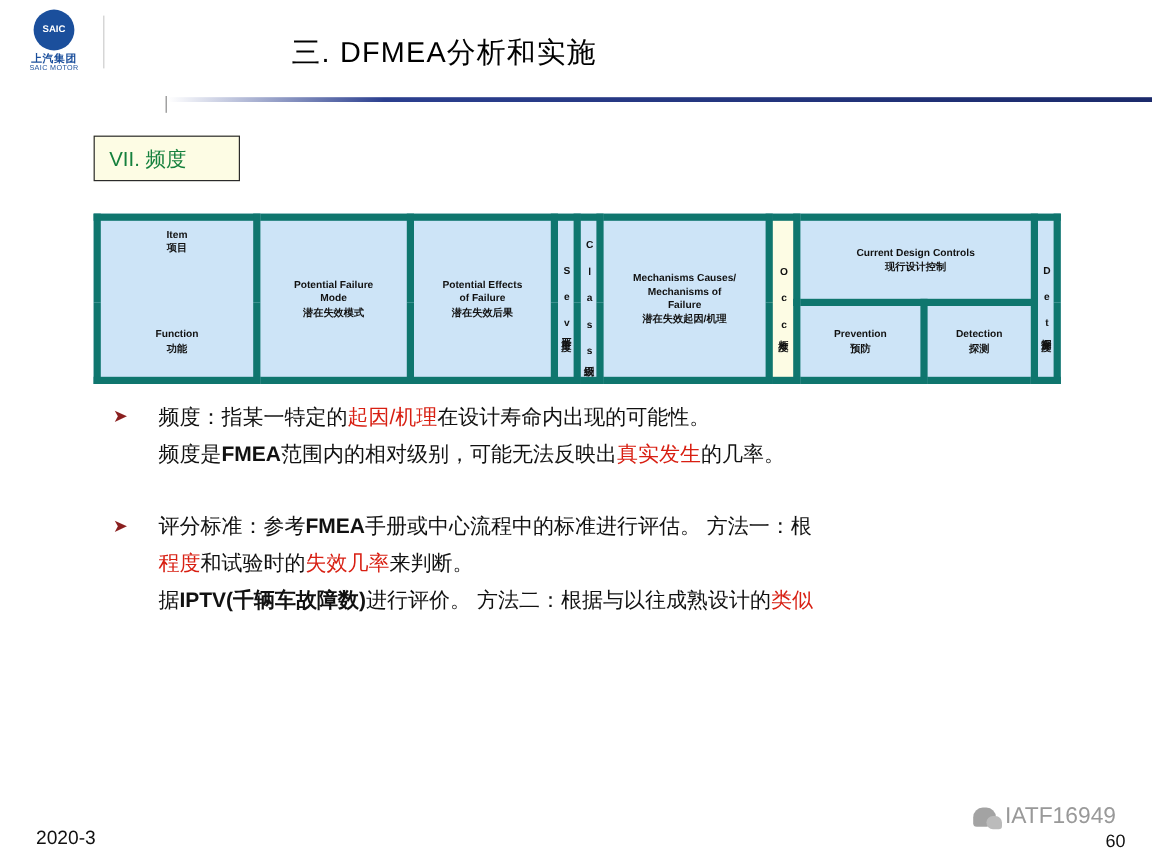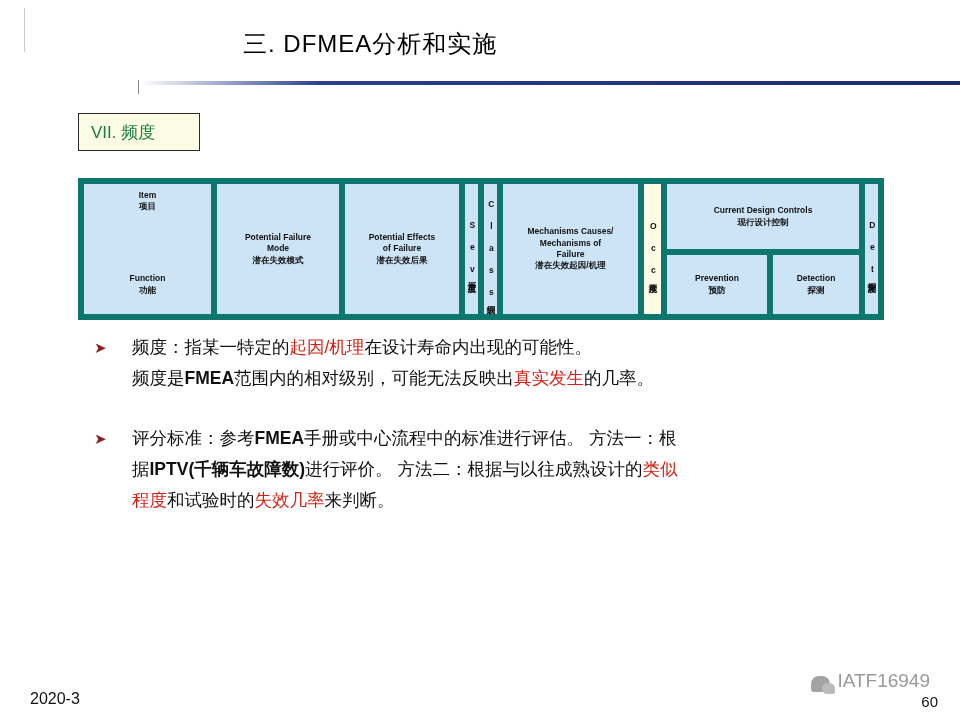--- a/index.html
+++ b/index.html
@@ -247,21 +247,21 @@
   .footer-page {
     position: absolute;
     right: 22px; bottom: 10px;
     font-size: 15px;
     color: #111111;
   }
   .wm {
     position: absolute;
     right: 30px; bottom: 28px;
     display: flex;
-    align-items: flex-end;
+    align-items: center;
     color: #8e8e8e;
     font-size: 19px;
     opacity: .9;
   }
   .wm .wxicon {
     width: 19px; height: 16px;
     border-radius: 8px 8px 8px 3px;
     background: #9a9a9a;
     margin-right: 7px;
     position: relative;
@@ -274,20 +274,25 @@
     border-radius: 6px 6px 3px 6px;
     background: #b4b4b4;
   }
 </style>
 </head>
 <body>
 
 <div class="header">
 
   <div class="logo-block">
+    <div class="logo-saic">
+      <div class="emblem">SAIC</div>
+      <div class="cn">上汽集团</div>
+      <div class="en">SAIC MOTOR</div>
+    </div>
     <div class="logo-div"></div>
   </div>
 
   <div class="slide-title">三. DFMEA分析和实施</div>
 
   <div class="rule-wrap">
     <div class="rule-tick"></div>
     <div class="rule-grad"></div>
   </div>
 </div>
@@ -386,24 +391,24 @@
     <span>频度：指某一特定的</span><span class="red">起因/机理</span><span>在设计寿命内出现的可能性。</span>
     <span class="line2">
       <span>频度是</span><span class="fmea-word">FMEA</span><span>范围内的相对级别，可能无法反映出</span><span class="red">真实发生</span><span>的几率。</span>
     </span>
   </div>
 
   <div class="bullet b2">
     <span class="arrow">➤</span>
     <span>评分标准：参考</span><span class="fmea-word">FMEA</span><span>手册或中心流程中的标准进行评估。 方法一：根</span>
     <span class="line2">
-      <span>据</span><span class="fmea-word">IPTV(千辆车故障数)</span><span>进行评价。 方法二：根据与以往成熟设计的</span><span class="red">类似</span>
+      <span class="red">程度</span><span>和试验时的</span><span class="red">失效几率</span><span>来判断。</span>
     </span>
     <span class="line2">
-      <span class="red">程度</span><span>和试验时的</span><span class="red">失效几率</span><span>来判断。</span>
+      <span>据</span><span class="fmea-word">IPTV(千辆车故障数)</span><span>进行评价。 方法二：根据与以往成熟设计的</span><span class="red">类似</span>
     </span>
   </div>
 
 </div>
 
 <div class="wm">
   <span class="wxicon"></span>
   <span>IATF16949</span>
 </div>
 <div class="footer-date">2020-3</div>

